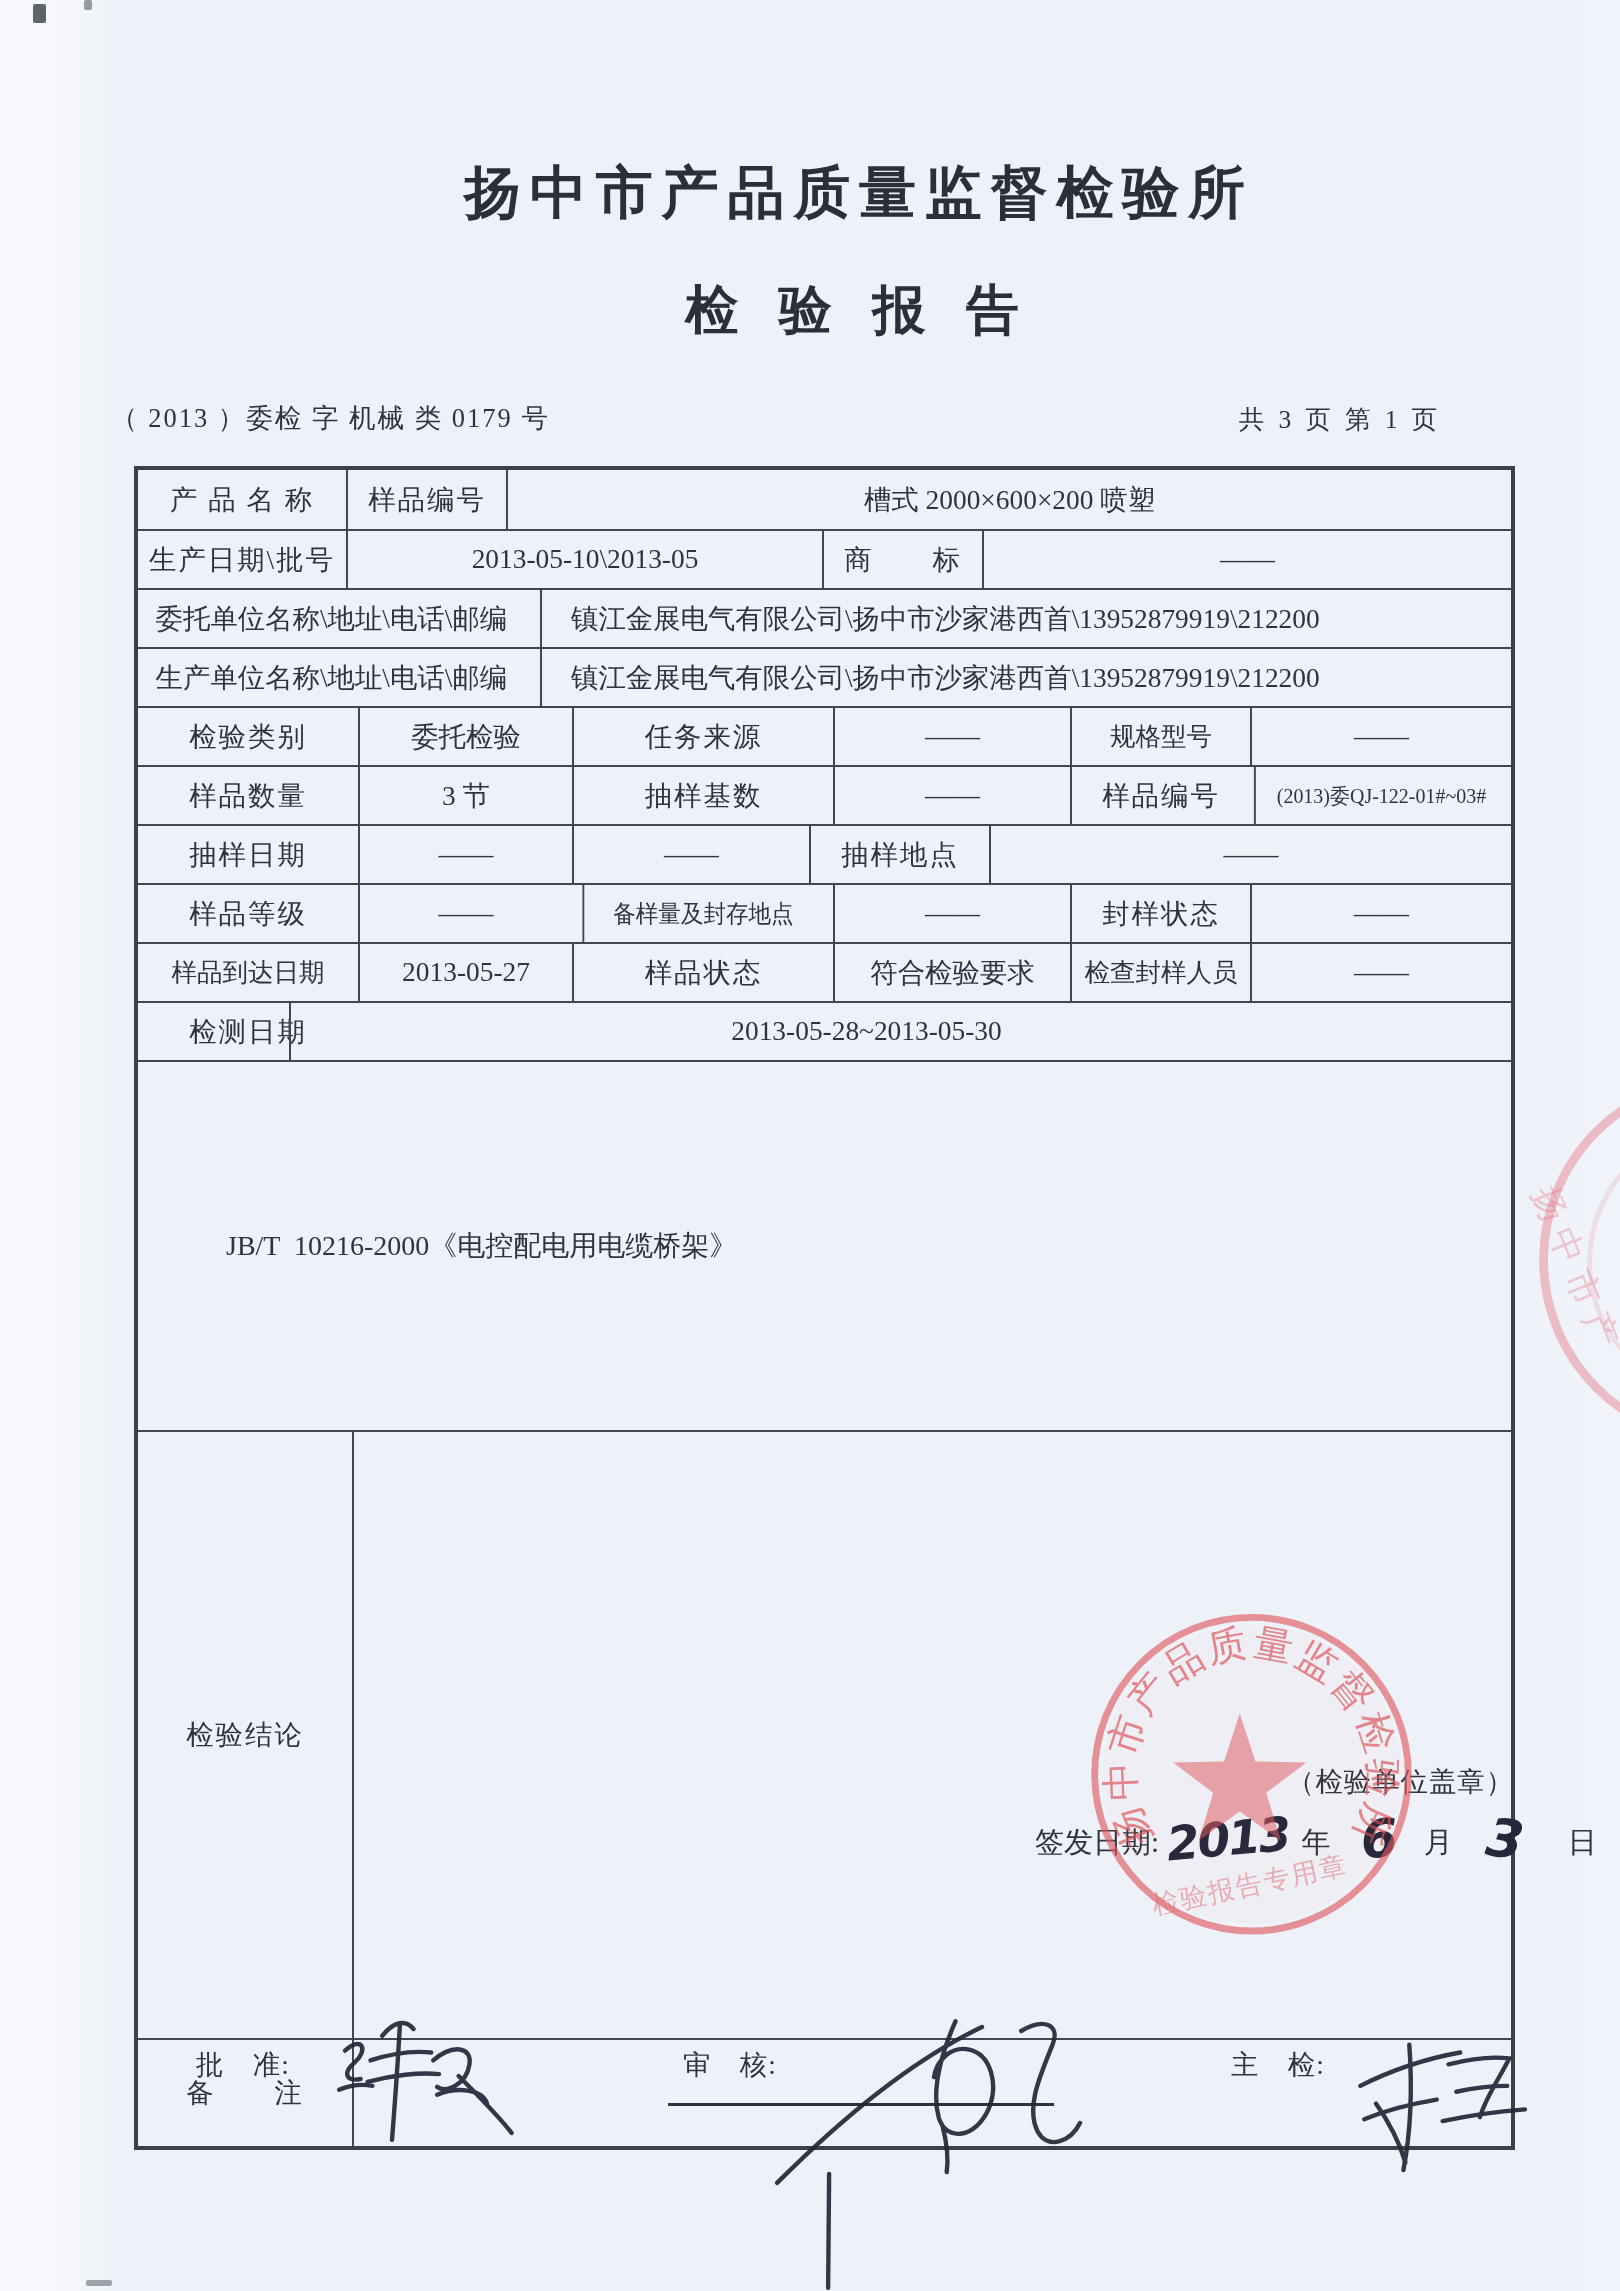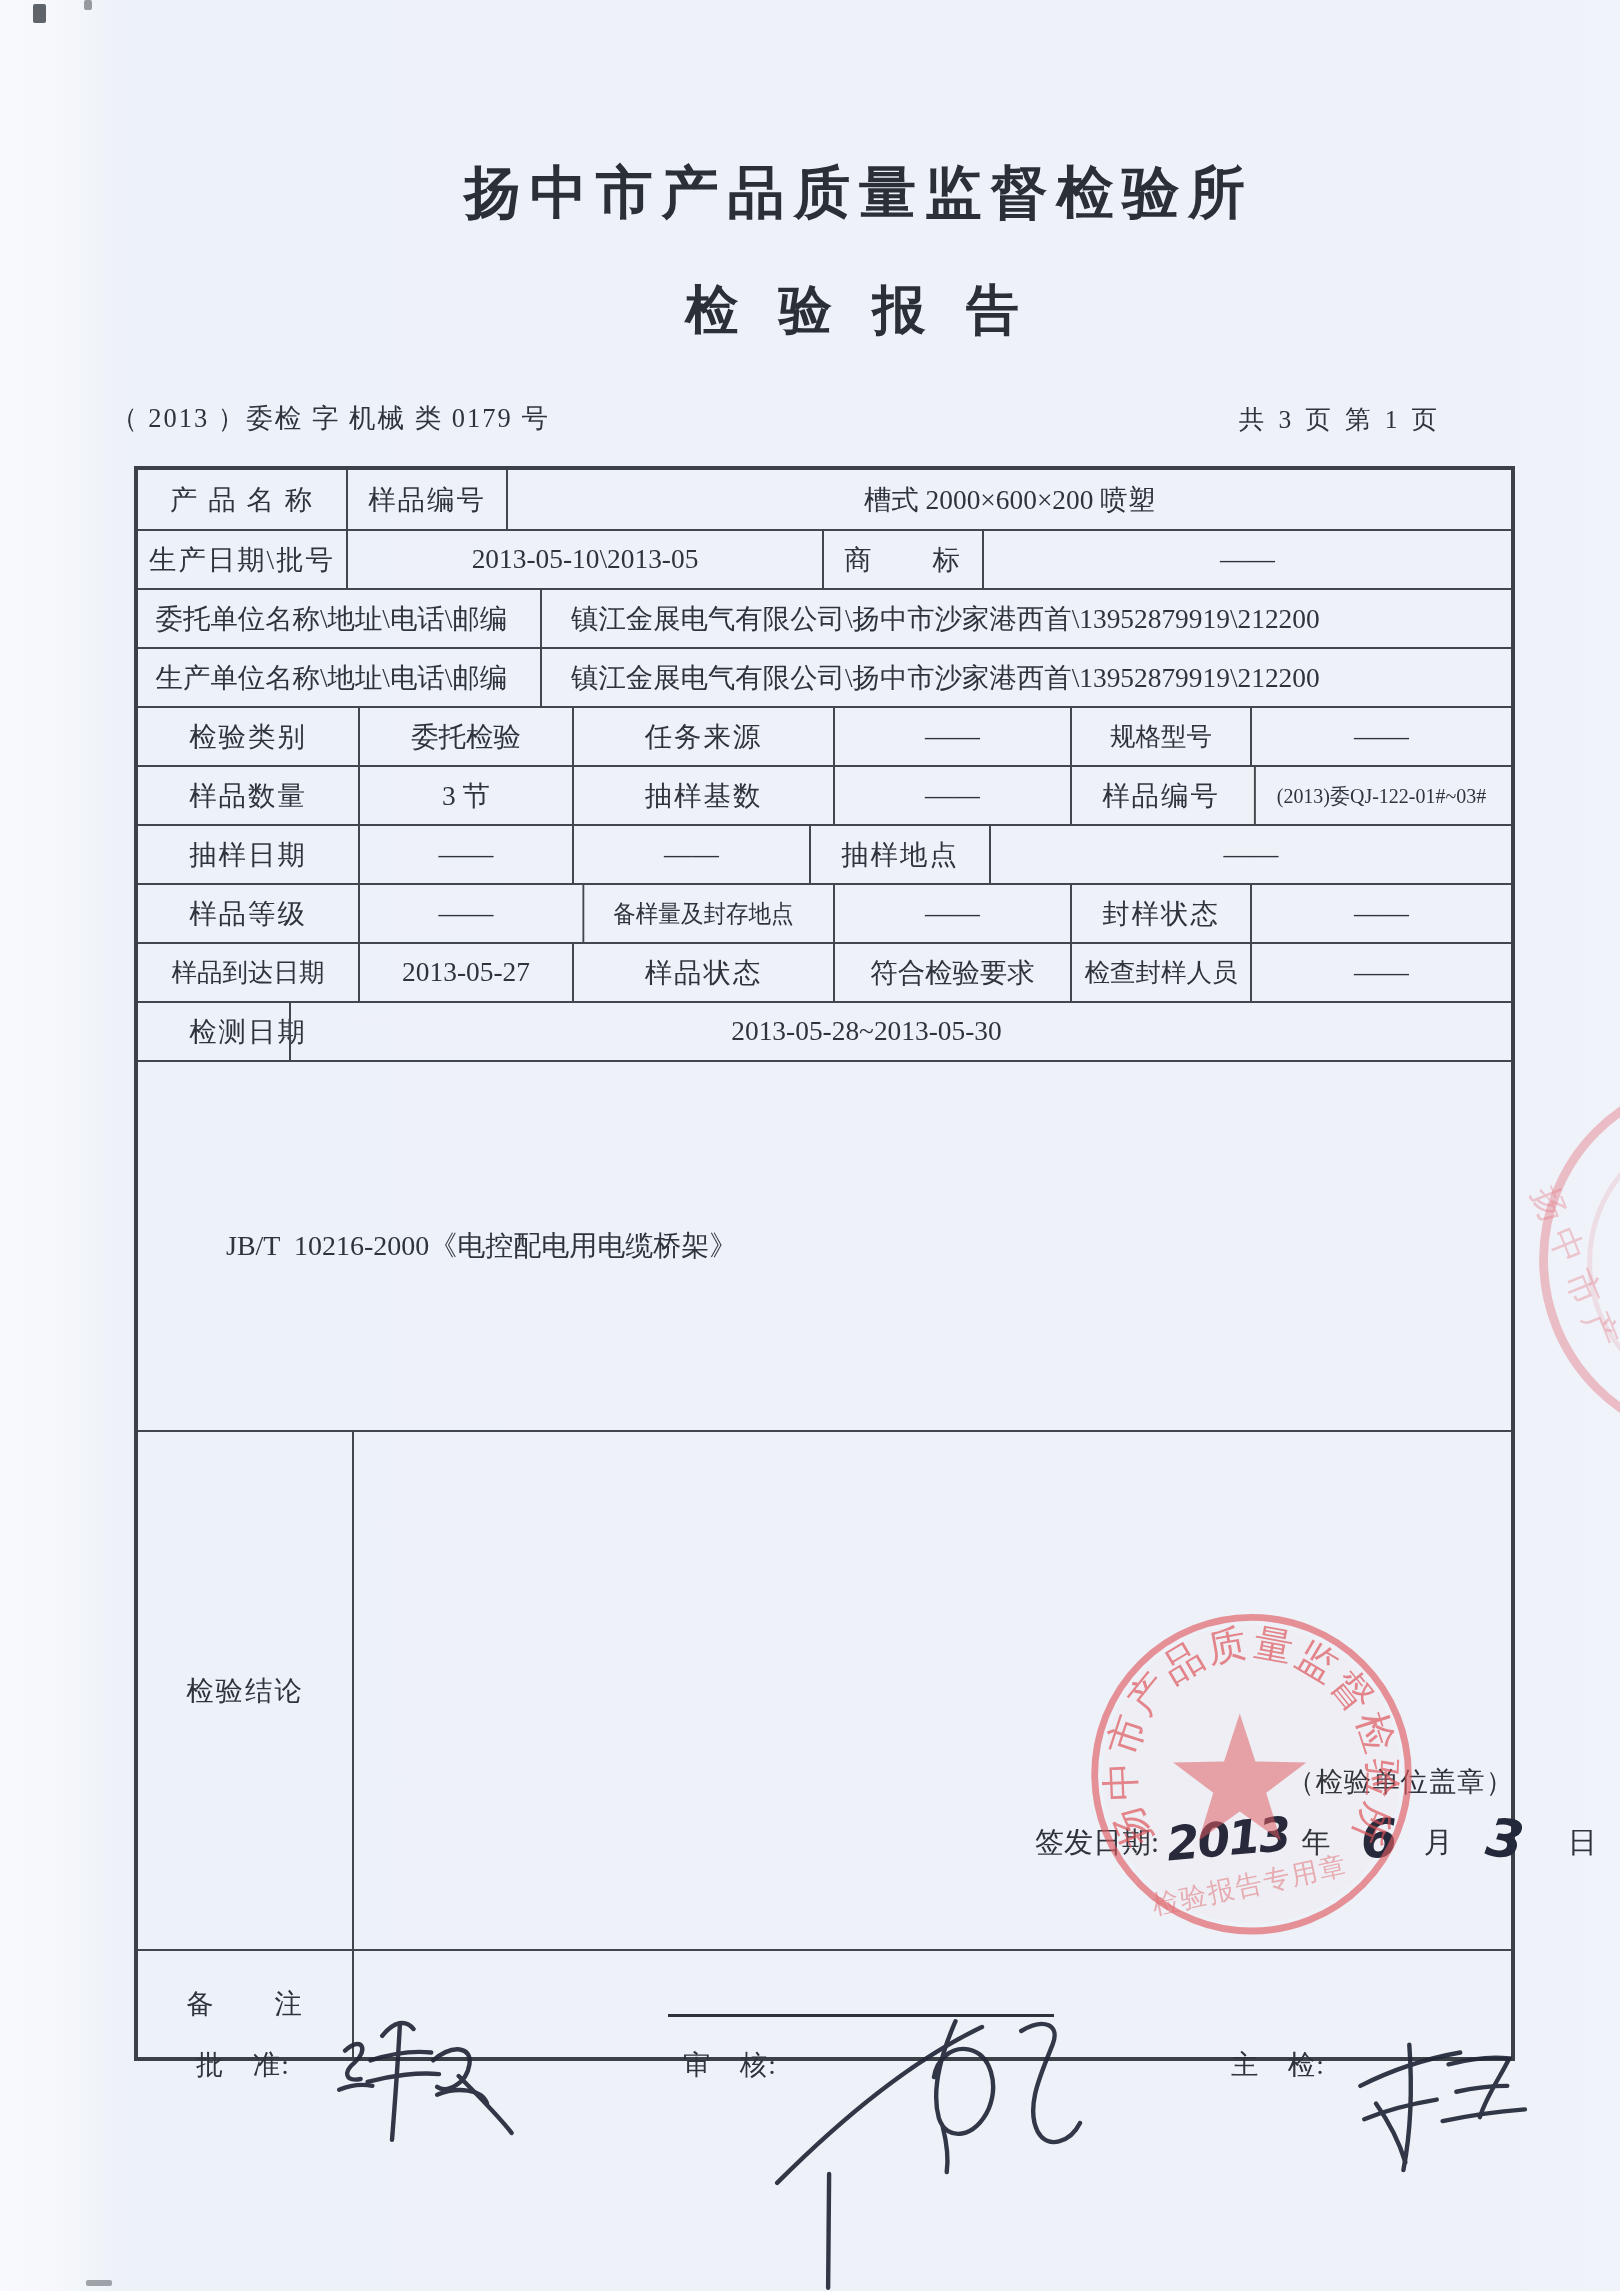--- a/index.html
+++ b/index.html
@@ -158,21 +158,21 @@
 
     <div class="row h60">
       <div class="cell lbl" style="flex:0 0 220px">检测日期</div>
       <div class="cell shiftL" style="flex:1">2013-05-28~2013-05-30</div>
     </div>
 
     <div class="row" style="height:370px">
       <div class="cell left pl90" style="flex:1;font-size:28px">JB/T  10216-2000《电控配电用电缆桥架》</div>
     </div>
 
-    <div class="row" style="height:519px">
+    <div class="row" style="height:608px">
       <div class="cell lbl" style="flex:0 0 214px">检验结论</div>
       <div class="cell rel" style="flex:1">
         <span class="sealnote">（检验单位盖章）</span>
         <span class="issue">
           <span>签发日期:</span>
           <span class="hw hw-year">2013</span>
           <span class="u">年</span>
           <span class="hw hw-month">6</span>
           <span class="u2">月</span>
           <span class="hw hw-day">3</span>

